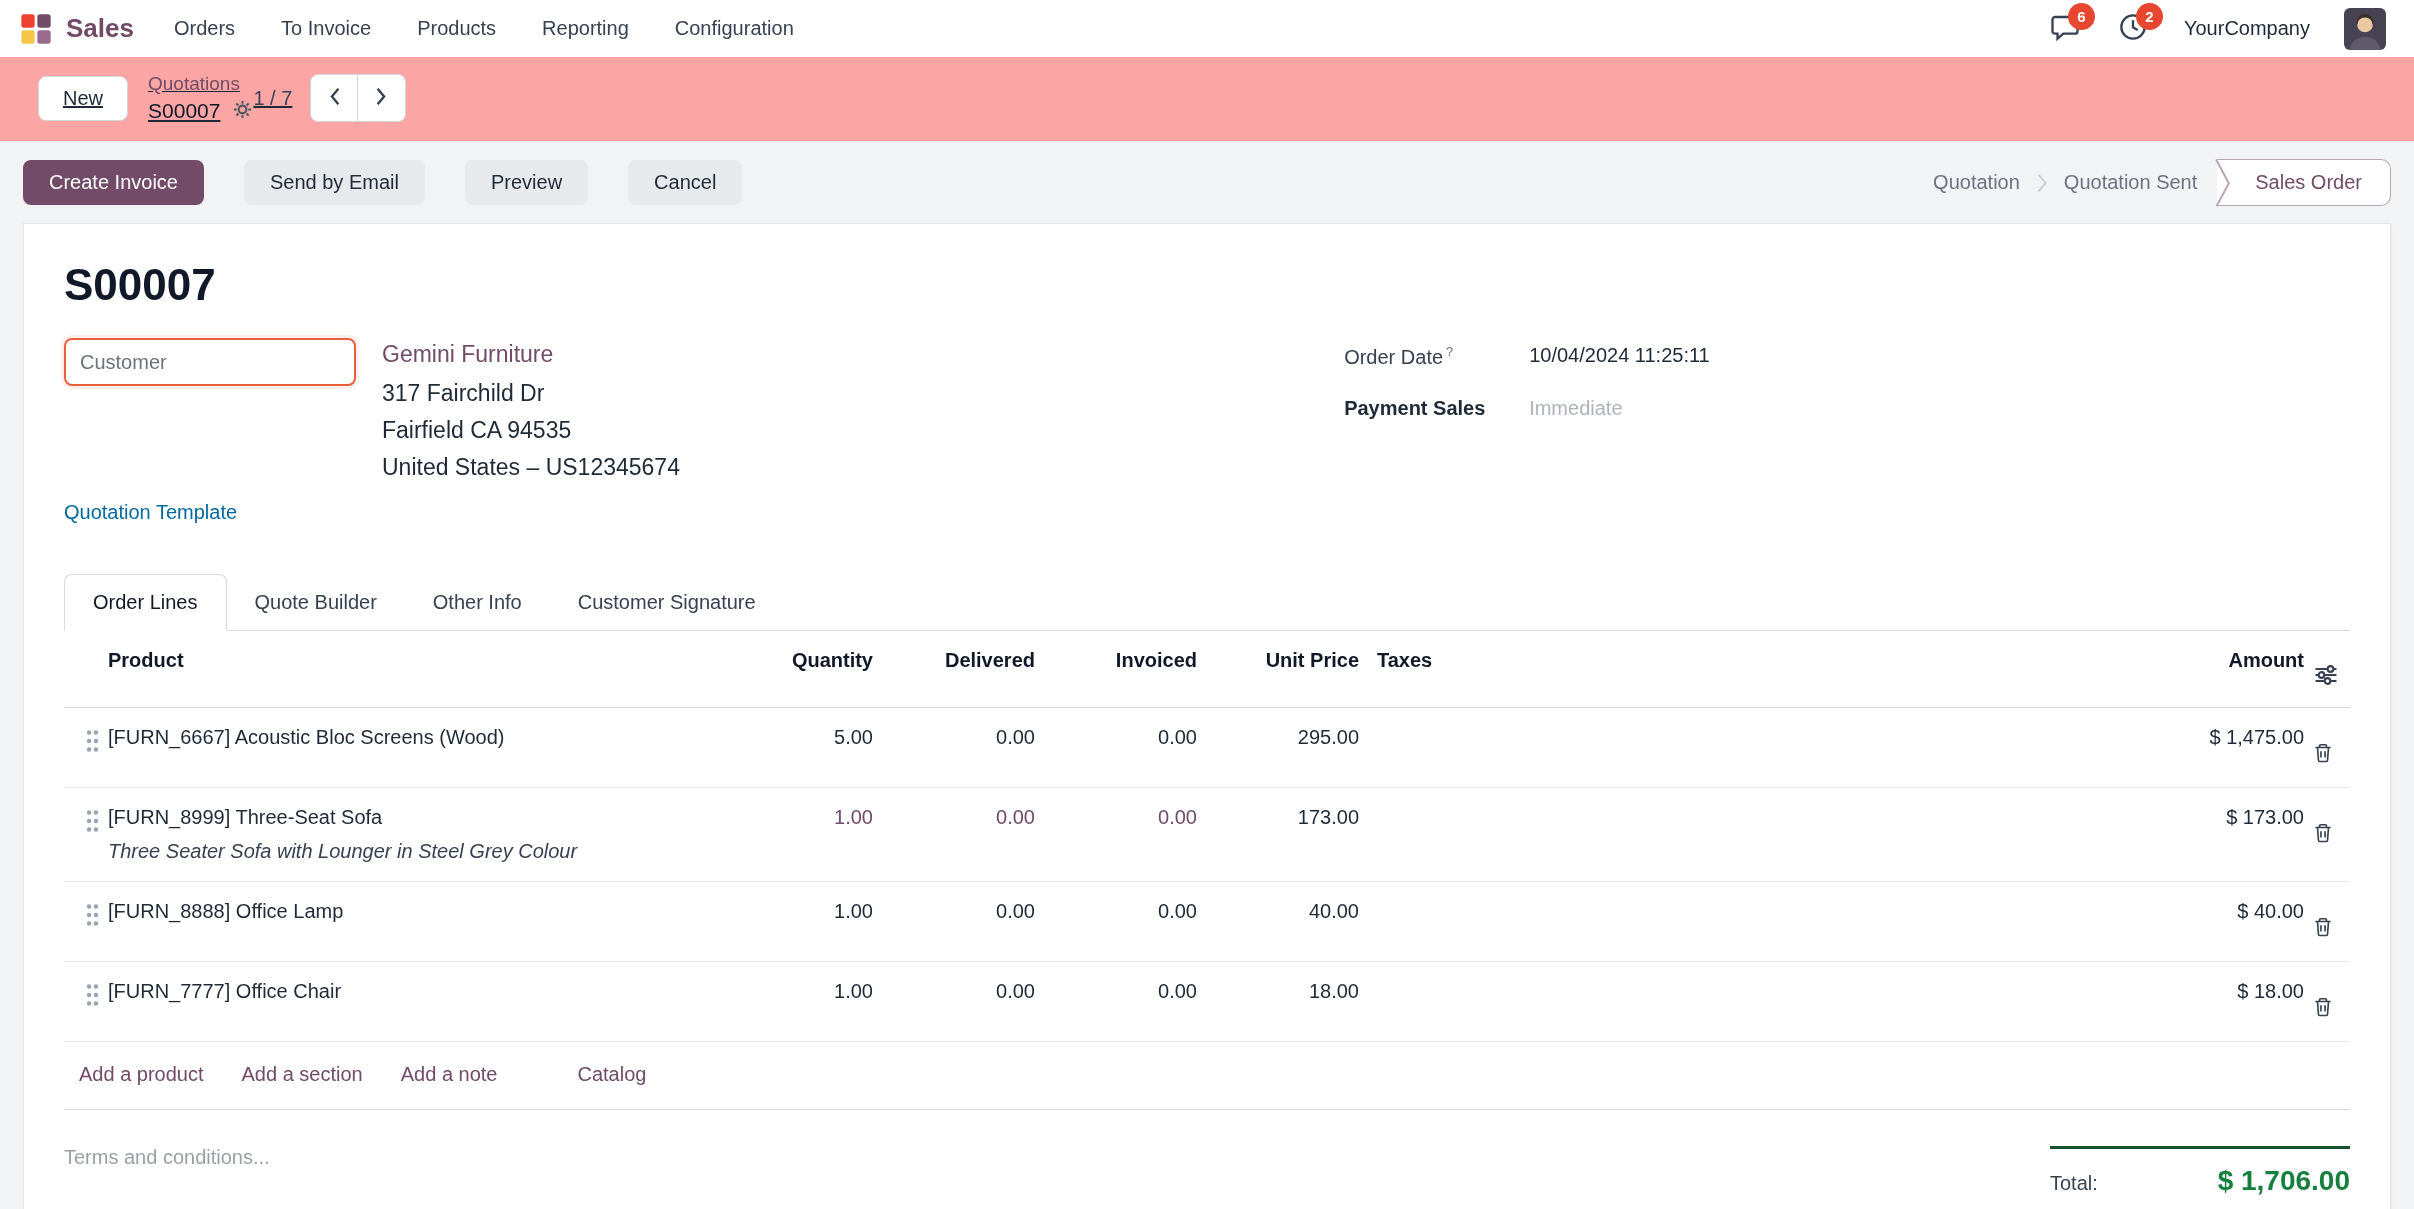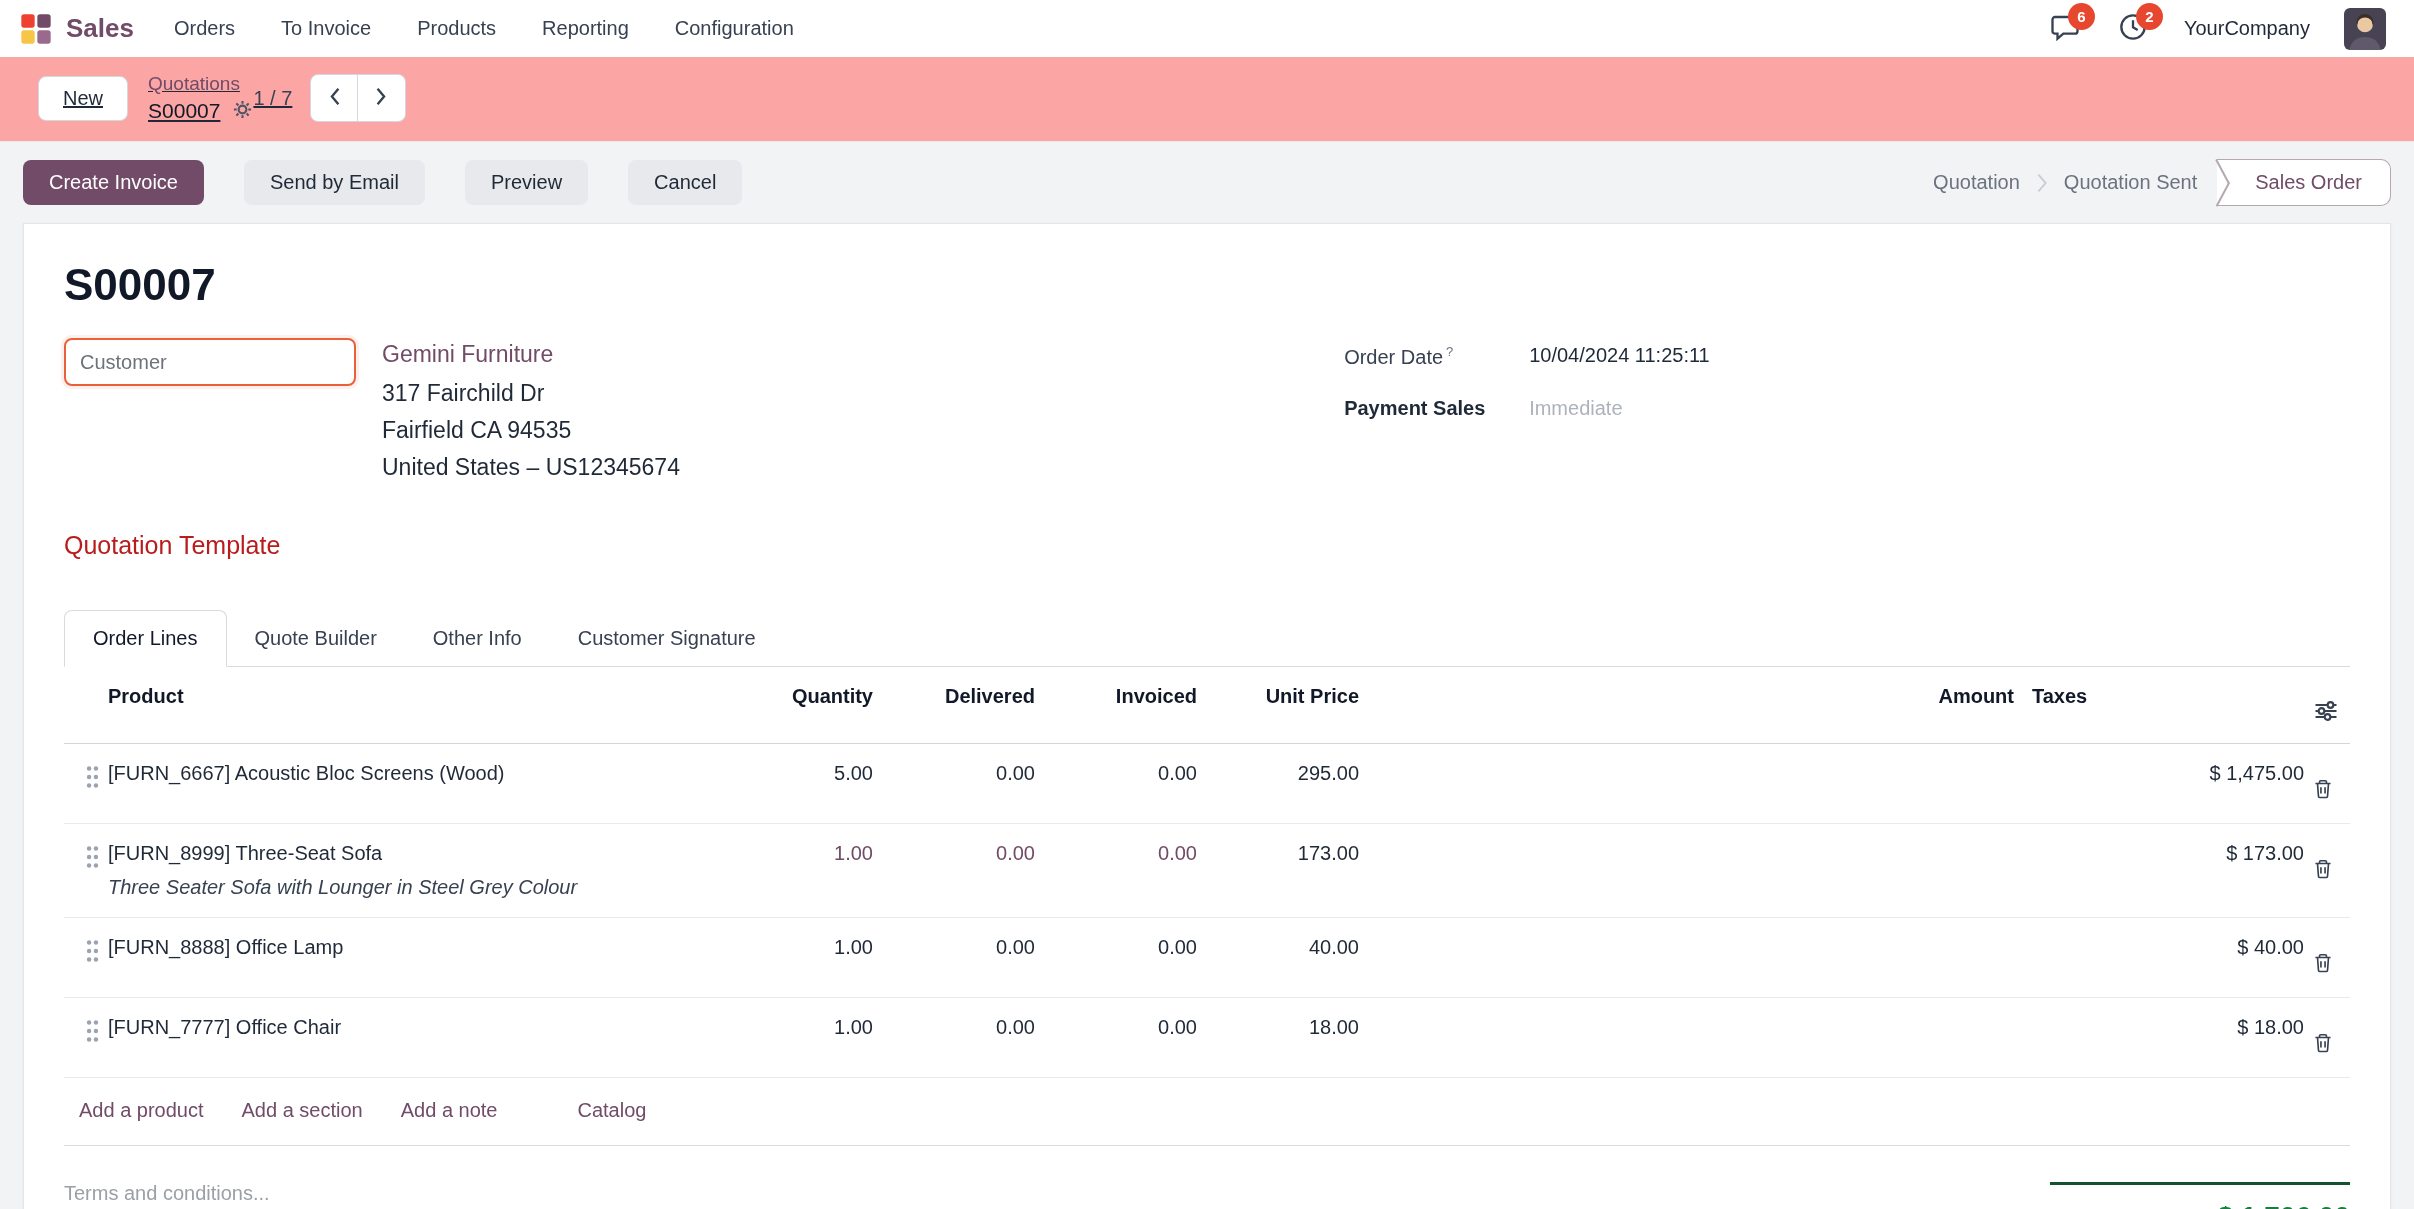--- a/index.html
+++ b/index.html
@@ -72,21 +72,21 @@
   .top-grid { display:flex; }
   .left-col { width:56%; }
   .right-col { flex:1; padding-top:6px; }
   .customer-block { display:flex; gap:26px; }
   .customer-input { width:292px; height:48px; border:2px solid #e8613c; border-radius:8px;
                     padding:0 14px; font-size:20px; outline:none;
                     box-shadow:0 0 0 3px rgba(232,97,60,.10); font-family:"Liberation Sans",sans-serif; }
   .customer-input::placeholder { color:#6d7379; }
   .partner { display:flex; flex-direction:column; gap:10px; font-size:23px; color:#1f2937; padding-top:3px; }
   .partner-name { color:#714B67; margin-bottom:2px; }
-  .qt-label { margin-top:50px; color:#b91c1c; font-size:25px; }
+  .qt-label { margin-top:20px; color:#0369a1; font-size:20px; }
   .field-row { display:flex; margin-bottom:28px; }
   .field-label { width:185px; color:#374151; flex-shrink:0; }
   .field-label.bold { font-weight:700; color:#1f2937; }
   .help { color:#6b7280; font-size:13px; margin-left:3px; }
   .field-value { color:#1f2937; }
   .field-value.placeholder { color:#adb3ba; }
 
   
   .tabs { display:flex; margin-top:50px; border-bottom:1px solid #d8dadd; }
   .tab { font-size:20px; padding:16px 28px; background:none; border:none; color:#374151; }
@@ -276,22 +276,22 @@
     </div>
 
     <div>
       <div class="trow thead">
         <div class="c"></div>
         <div class="c product">Product</div>
         <div class="c num">Quantity</div>
         <div class="c num">Delivered</div>
         <div class="c num">Invoiced</div>
         <div class="c num">Unit Price</div>
+        <div class="c taxes">Taxes</div>
         <div class="c amount">Amount</div>
-        <div class="c taxes">Taxes</div>
         <div class="c">
           <button class="opt-btn">
             <span>
               <svg viewBox="0 0 16 16" width="24" height="24" fill="none" stroke="currentColor" stroke-width="1.4">
                 <path d="M1 4h14M1 8h14M1 12h14"></path>
                 <circle cx="11" cy="4" r="1.9" fill="#fff"></circle>
                   <circle cx="5" cy="8" r="1.9" fill="#fff"></circle>
                   <circle cx="9" cy="12" r="1.9" fill="#fff"></circle>
               </svg>
             </span>

